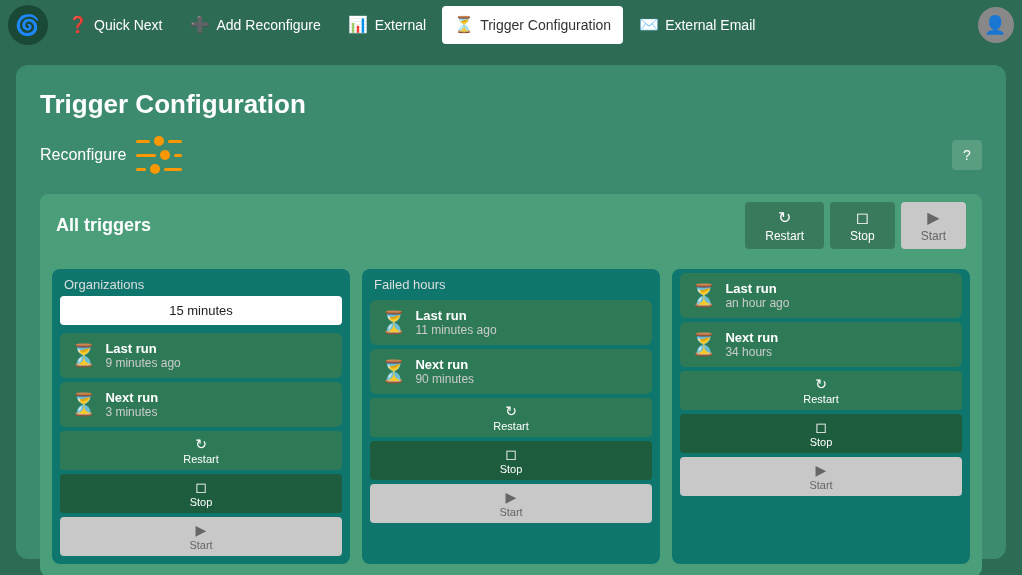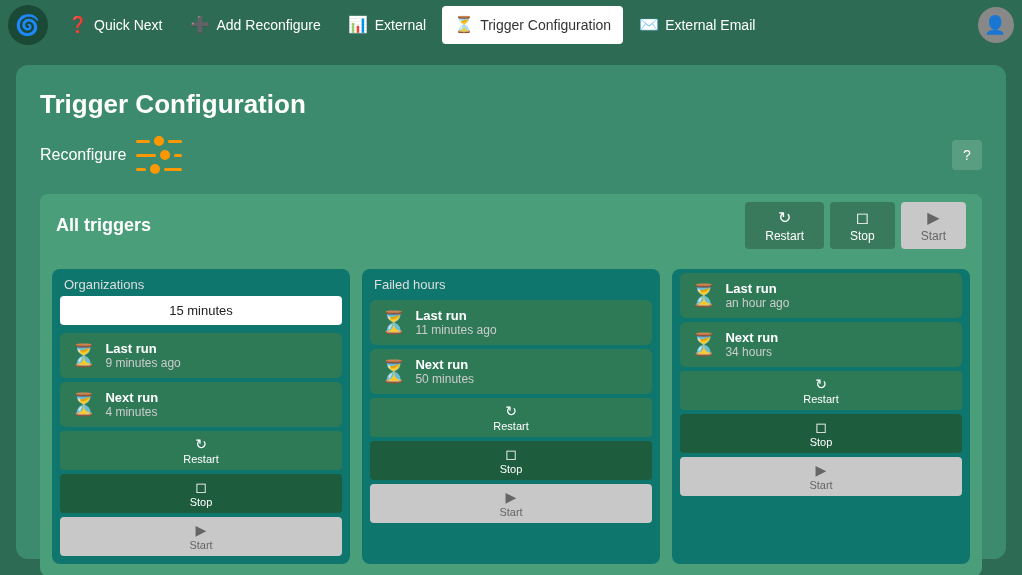--- a/index.html
+++ b/index.html
@@ -300,21 +300,21 @@
             <span class="run-icon">⏳</span>
             <div class="run-info">
               <div class="run-title">Last run</div>
               <div class="run-time">9 minutes ago</div>
             </div>
           </div>
           <div class="card-run-block">
             <span class="run-icon">⏳</span>
             <div class="run-info">
               <div class="run-title">Next run</div>
-              <div class="run-time">4 minutes</div>
+              <div class="run-time">3 minutes</div>
             </div>
           </div>
           <div class="card-action-row">
             <button class="action-btn restart-btn">
               <span class="action-icon">↻</span>
               <span>Restart</span>
             </button>
             <button class="action-btn stop-btn">
               <span class="action-icon">◻</span>
               <span>Stop</span>
@@ -332,21 +332,21 @@
             <span class="run-icon">⏳</span>
             <div class="run-info">
               <div class="run-title">Last run</div>
               <div class="run-time">11 minutes ago</div>
             </div>
           </div>
           <div class="card-run-block">
             <span class="run-icon">⏳</span>
             <div class="run-info">
               <div class="run-title">Next run</div>
-              <div class="run-time">50 minutes</div>
+              <div class="run-time">90 minutes</div>
             </div>
           </div>
           <div class="card-action-row">
             <button class="action-btn restart-btn">
               <span class="action-icon">↻</span>
               <span>Restart</span>
             </button>
             <button class="action-btn stop-btn">
               <span class="action-icon">◻</span>
               <span>Stop</span>

